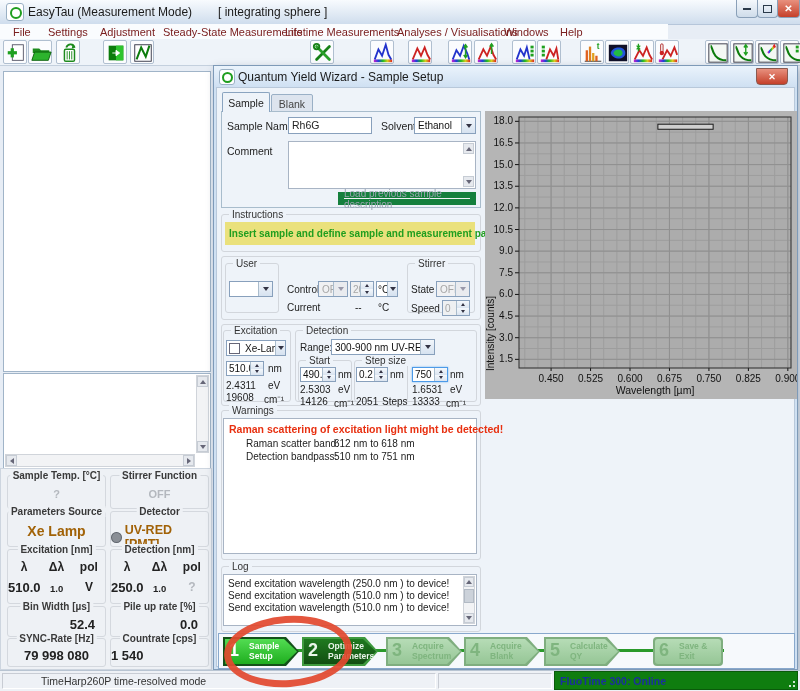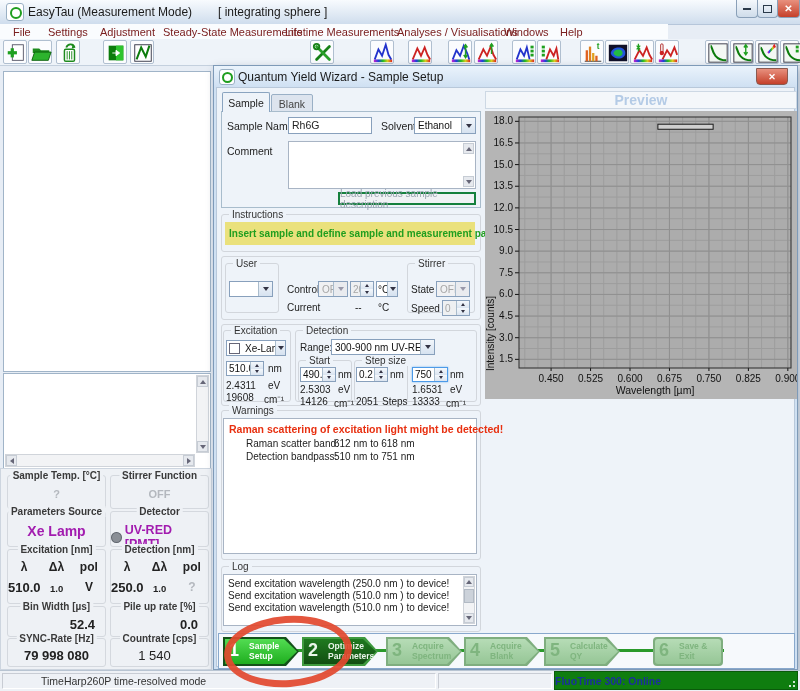--- a/index.html
+++ b/index.html
@@ -23,21 +23,21 @@
   .toolbar{left:0;top:39px;width:800px;height:26px;background:#eef3f9;border-bottom:1px solid #c4d0de}
   .tbtn{top:1px;width:24px;height:24px;background:#fbfcfe;border:1px solid #b0bfd0;border-radius:2px;box-sizing:border-box}
   .tbtn svg{position:absolute;left:1px;top:1px}
   
   .panel-white{background:#fff;border:1px solid #a0b4c8}
   .statusarea{left:0;top:468px;width:212px;height:202px;background:#eef1f5;border:1px solid #cdd5df;box-sizing:border-box}
   .sgroup{position:absolute;border:1px solid #d4d8de;border-radius:3px}
   .sgroup .glabel{position:absolute;top:-6px;left:50%;transform:translateX(-50%);background:#eef1f5;
                   padding:0 3px;font-size:10px;font-weight:bold;color:#3a3a3a;white-space:nowrap;line-height:11px}
   .dimval{color:#b4b8be;font-weight:bold}
-  .bigval{font-weight:bold;font-size:14px;color:#a21caf}
+  .bigval{font-weight:bold;font-size:14px;color:#a16207}
   .tri-col{display:flex;position:absolute;left:0;width:100%}
   .tri-col span{flex:1;text-align:center}
   
   .sbtrack{position:absolute;background:#f2f3f5;border:1px solid #d0d4da;box-sizing:border-box}
   .sbbtn{position:absolute;background:#e6e9ee;border:1px solid #c6ccd4;box-sizing:border-box;display:flex;align-items:center;justify-content:center}
   .sbthumb{position:absolute;background:#ccd2da;border:1px solid #b2bac4;box-sizing:border-box}
   .tri-up{width:0;height:0;border-left:3px solid transparent;border-right:3px solid transparent;border-bottom:4px solid #667}
   .tri-dn{width:0;height:0;border-left:3px solid transparent;border-right:3px solid transparent;border-top:4px solid #667}
   .tri-lf{width:0;height:0;border-top:3px solid transparent;border-bottom:3px solid transparent;border-right:4px solid #667}
   .tri-rt{width:0;height:0;border-top:3px solid transparent;border-bottom:3px solid transparent;border-left:4px solid #667}
@@ -70,21 +70,21 @@
   .spin .sbtns{width:12px;display:flex;flex-direction:column;border-left:1px solid #aabccc}
   .spin .sbtn{flex:1;background:linear-gradient(#f4f8fc,#dae4f0);display:flex;align-items:center;justify-content:center}
   .spin .sbtn .tri-up{border-bottom-color:#334;border-left-width:2.5px;border-right-width:2.5px;border-bottom-width:3px}
   .spin .sbtn .tri-dn{border-top-color:#334;border-left-width:2.5px;border-right-width:2.5px;border-top-width:3px}
   .spin.disabled{background:#eef0f2;color:#a6a6a6}
   .spin.focused{border:1px solid #4c9ae8;box-shadow:0 0 2px #7ab8f0}
   .chk{width:9px;height:9px;border:1px solid #667;background:#fff;display:inline-block;margin-right:4px}
   .banner{position:absolute;background:#eae17c;color:#1f9e1f;font-weight:bold;font-size:10px;display:flex;align-items:center;padding:0 4px;box-sizing:border-box;white-space:nowrap}
   .wbox{position:absolute;background:#fff;border:1px solid #a8b4c4;box-sizing:border-box}
   .warnred{position:absolute;color:#e83010;font-weight:bold;font-size:10.5px;white-space:nowrap}
-  .btn-flat{position:absolute;background:#f0f2f5;border:2px solid #15803d;color:#9aa4b0;font-size:10px;display:flex;align-items:center;justify-content:center;box-sizing:border-box}
+  .btn-flat{position:absolute;background:#f0f2f5;border:6px solid #15803d;color:#9aa4b0;font-size:10px;display:flex;align-items:center;justify-content:center;box-sizing:border-box}
   
   .pv-head{position:absolute;background:#f4f7fa;border:1px solid #cdd8e4;box-sizing:border-box;display:flex;align-items:center;justify-content:center;
            font-size:14px;font-weight:bold;color:#b4cbe6}
   .chart-host{position:absolute;background:#b5b5b5}
   .ylab{position:absolute;left:0px;top:100px;height:160px;writing-mode:vertical-rl;transform:rotate(180deg);
         font-size:10px;color:#111;display:flex;align-items:center;white-space:nowrap}
   .xlab{position:absolute;left:0;bottom:3px;width:100%;text-align:center;font-size:10.5px;color:#111;padding-left:28px;box-sizing:border-box}
   
   .wizbar{position:absolute;background:#f6f9fc;border:1px solid #88a8cc;box-sizing:border-box}
   .wizline{position:absolute;background:#2a9a2a;z-index:1}
@@ -98,21 +98,21 @@
   .s-active .num,.s-active .slabel{color:#fff}
   .s-current .edge{background:#3f9a3f}.s-current .fillb{background:linear-gradient(#1f7a1f,#124e12)}
   .s-current .num,.s-current .slabel{color:#eaf6ea}
   .s-pending .edge{background:#7fae7f}.s-pending .fillb{background:linear-gradient(#b6dcb6,#96c696)}
   .s-pending .num,.s-pending .slabel{color:#7fb57f}
   .rectstep .edge{border-radius:4px}.rectstep .fillb{border-radius:3px}
   
   .statusbar{left:0;top:670px;width:800px;height:21px;background:#eef1f6;border-top:1px solid #b8c4d2}
   .sb-cell{position:absolute;top:2px;height:16px;border:1px solid #c8ccd4;border-right-color:#fff;border-bottom-color:#fff;box-sizing:border-box;font-size:10.5px;color:#333;display:flex;align-items:center}
   .devbox{position:absolute;left:554px;top:0px;width:244px;height:19px;background:#0f7d0f;border:1px solid #0a5a0a;box-sizing:border-box;
-          display:flex;align-items:center;font-size:10.5px;font-weight:bold;color:#1b2f9e;}
+          display:flex;align-items:center;font-size:10.5px;font-weight:bold;color:#1b2f9e;padding-left:5px}
   .grip i{position:absolute;width:2px;height:2px;background:#cfe6cf}
   
   .annot{position:absolute;left:224px;top:616px;width:114px;height:57px;border:7px solid #e2492f;border-radius:50%;
          transform:rotate(-4deg);z-index:50;pointer-events:none;opacity:.93}
 </style>
 </head>
 <body>
 
 <svg width="0" height="0" style="position:absolute">
  <defs>
@@ -378,21 +378,21 @@
   <div class="sgroup" style="left:109px;top:137px;width:97px;height:29px">
     <span class="glabel">Pile up rate [%]</span>
     <div style="text-align:right;padding-right:10px;margin-top:10px;font-weight:bold;font-size:13px">0.0</div>
   </div>
   <div class="sgroup" style="left:6px;top:169px;width:97px;height:27px">
     <span class="glabel">SYNC-Rate [Hz]</span>
     <div style="text-align:center;margin-top:9px;font-weight:bold;font-size:13px">79 998 080</div>
   </div>
   <div class="sgroup" style="left:109px;top:169px;width:97px;height:27px">
     <span class="glabel">Countrate [cps]</span>
-    <div style="text-align:center;padding-right:10px;margin-top:9px;font-weight:normal;font-size:13px">1 540</div>
+    <div style="text-align:left;padding-right:10px;margin-top:9px;font-weight:bold;font-size:13px">1 540</div>
   </div>
 </div>
 
 <div class="abs dialog">
   <div class="dlg-title">
     <div class="appicon" style="position:absolute;left:5px;top:3px;width:14px;height:14px">
         <i style="left:2px;top:2px;width:7px;height:7px"></i>
       </div>
     <div class="dlg-title-text">Quantum Yield Wizard  -  Sample Setup</div>
     <div class="dlg-close" style="left:542px;top:2px">
@@ -603,21 +603,20 @@
       <div class="sbbtn" style="left:0;top:0;width:10px;height:10px">
           <span class="tri-up"></span>
         </div>
       <div class="sbthumb" style="left:0;top:12px;width:10px;height:14px"></div>
       <div class="sbbtn" style="left:0;bottom:0;width:10px;height:10px">
           <span class="tri-dn"></span>
         </div>
     </div>
   </div>
 
-  <div class="pv-head" style="left:271px;top:25px;width:312px;height:18px">Preview</div>
   <div class="chart-host" style="left:271px;top:45px;width:312px;height:288px" id="chart"><svg width="312" height="288">
         <rect x="34" y="6" width="272" height="251" fill="#acacac"></rect>
         <line x1="39.78723404255322" y1="6" x2="39.78723404255322" y2="257" stroke="#9d9d9d" stroke-width="1"></line>
         <line x1="52.94003868471958" y1="6" x2="52.94003868471958" y2="257" stroke="#9d9d9d" stroke-width="1"></line>
         <line x1="66.09284332688594" y1="6" x2="66.09284332688594" y2="257" stroke="#9d9d9d" stroke-width="1"></line>
         <line x1="79.2456479690523" y1="6" x2="79.2456479690523" y2="257" stroke="#9d9d9d" stroke-width="1"></line>
         <line x1="92.39845261121862" y1="6" x2="92.39845261121862" y2="257" stroke="#9d9d9d" stroke-width="1"></line>
         <line x1="105.55125725338497" y1="6" x2="105.55125725338497" y2="257" stroke="#9d9d9d" stroke-width="1"></line>
         <line x1="118.70406189555133" y1="6" x2="118.70406189555133" y2="257" stroke="#9d9d9d" stroke-width="1"></line>
         <line x1="131.85686653771768" y1="6" x2="131.85686653771768" y2="257" stroke="#9d9d9d" stroke-width="1"></line>

